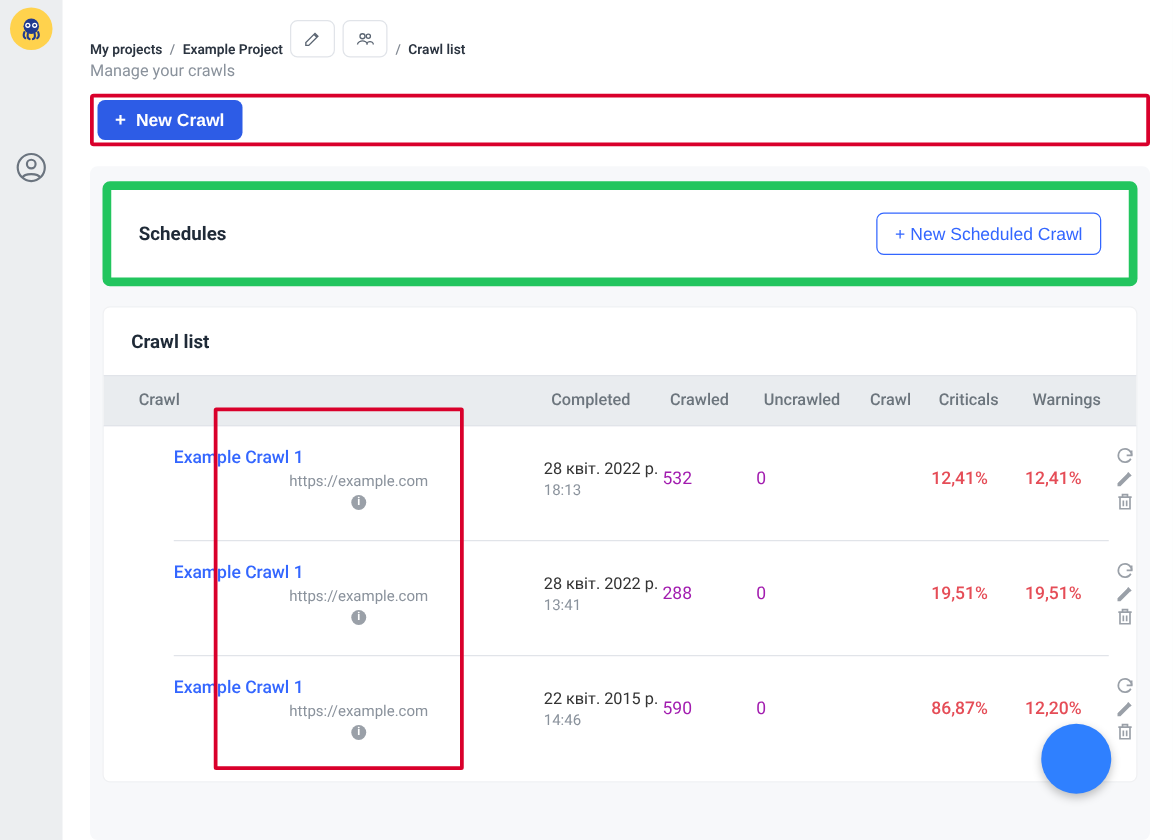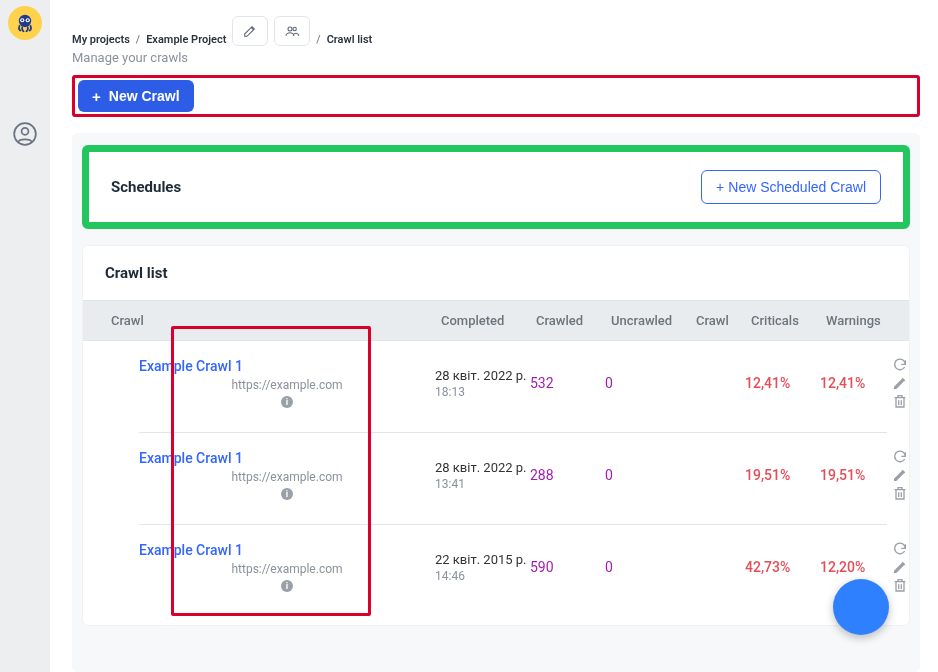--- a/index.html
+++ b/index.html
@@ -220,21 +220,21 @@
         <span class="info-circle">i</span>
       </div>
     </div>
     <div class="c-comp">
       <div class="comp-date">22 квіт. 2015 р.</div>
       <div class="comp-time">14:46</div>
     </div>
     <div class="c-crawled num">590</div>
     <div class="c-uncr num">0</div>
     <div class="c-depth num"></div>
-    <div class="c-crit danger">42,73%</div>
+    <div class="c-crit danger">86,87%</div>
     <div class="c-warn danger">12,20%</div>
     <div class="c-act">
       <span class="act-icon"><svg viewBox="0 0 24 24" fill="none" stroke="currentColor" stroke-width="2">
                     <path d="M20 11 A8 8 0 1 0 19 15"></path>
                     <path d="M20 5 L20 11 L14 11"></path>
                   </svg></span>
       <span class="act-icon"><svg viewBox="0 0 24 24" fill="currentColor">
                     <path d="M3 21 L3 17.5 15 5.5 18.5 9 6.5 21z M16 4 L20 8 18.5 9.5 14.5 5.5z"></path>
                   </svg></span>
       <span class="act-icon"><svg viewBox="0 0 24 24" fill="none" stroke="currentColor" stroke-width="2">

